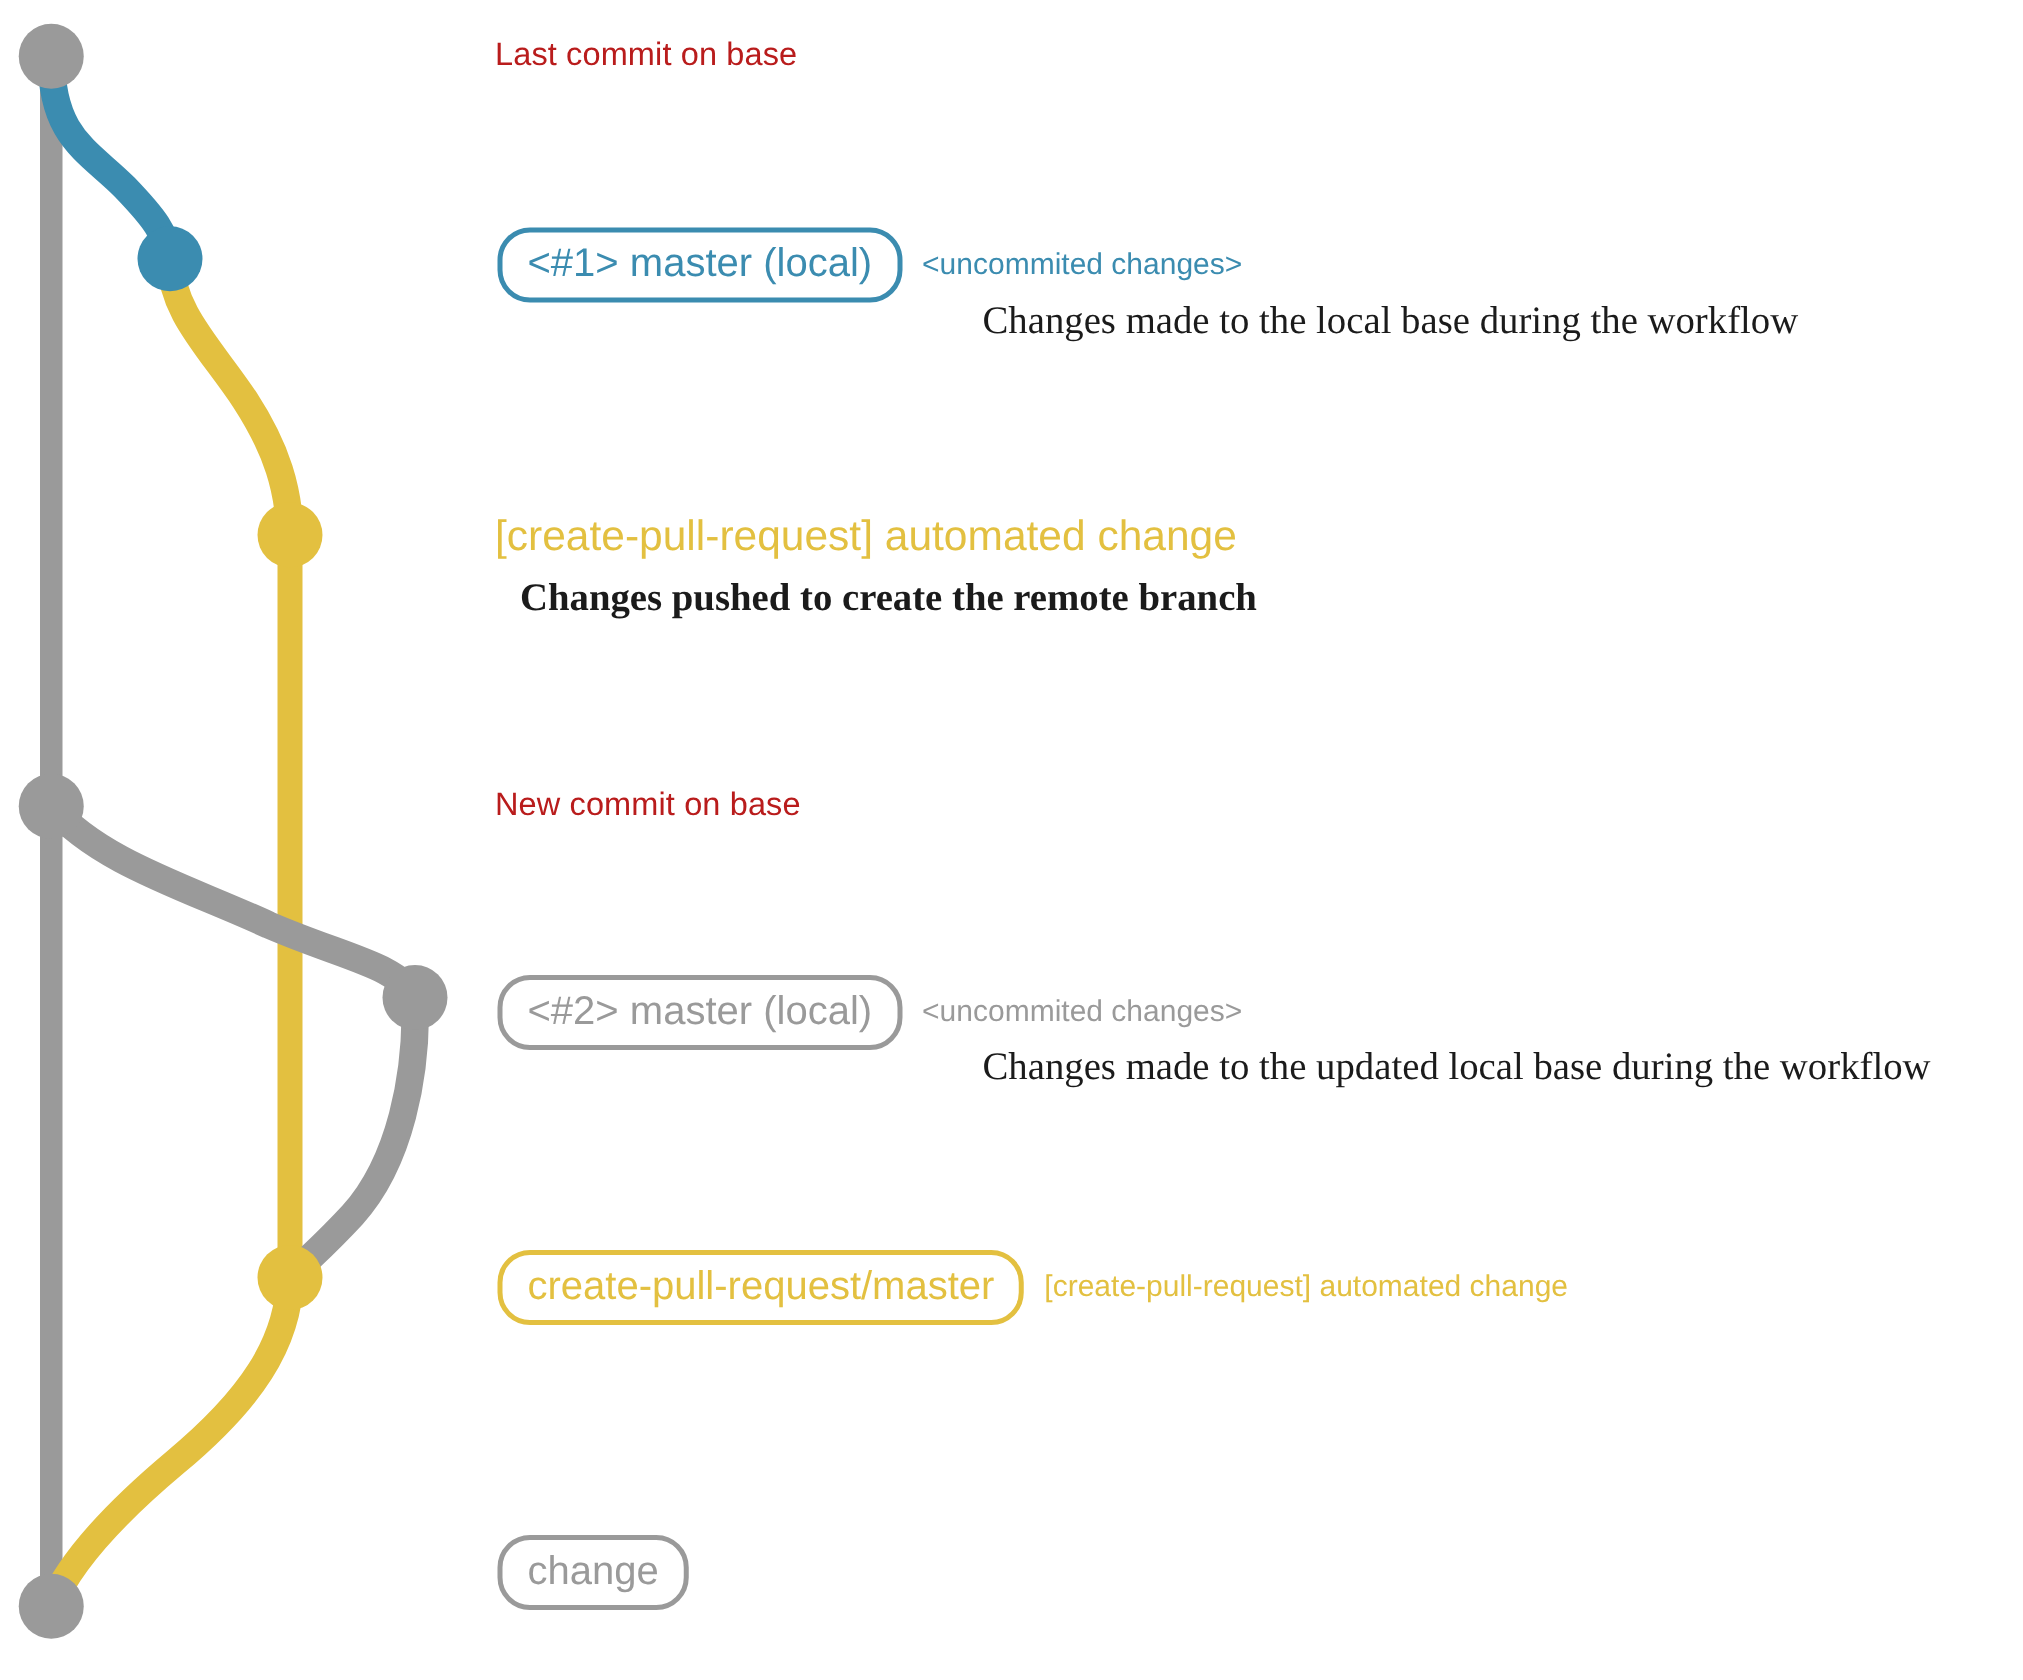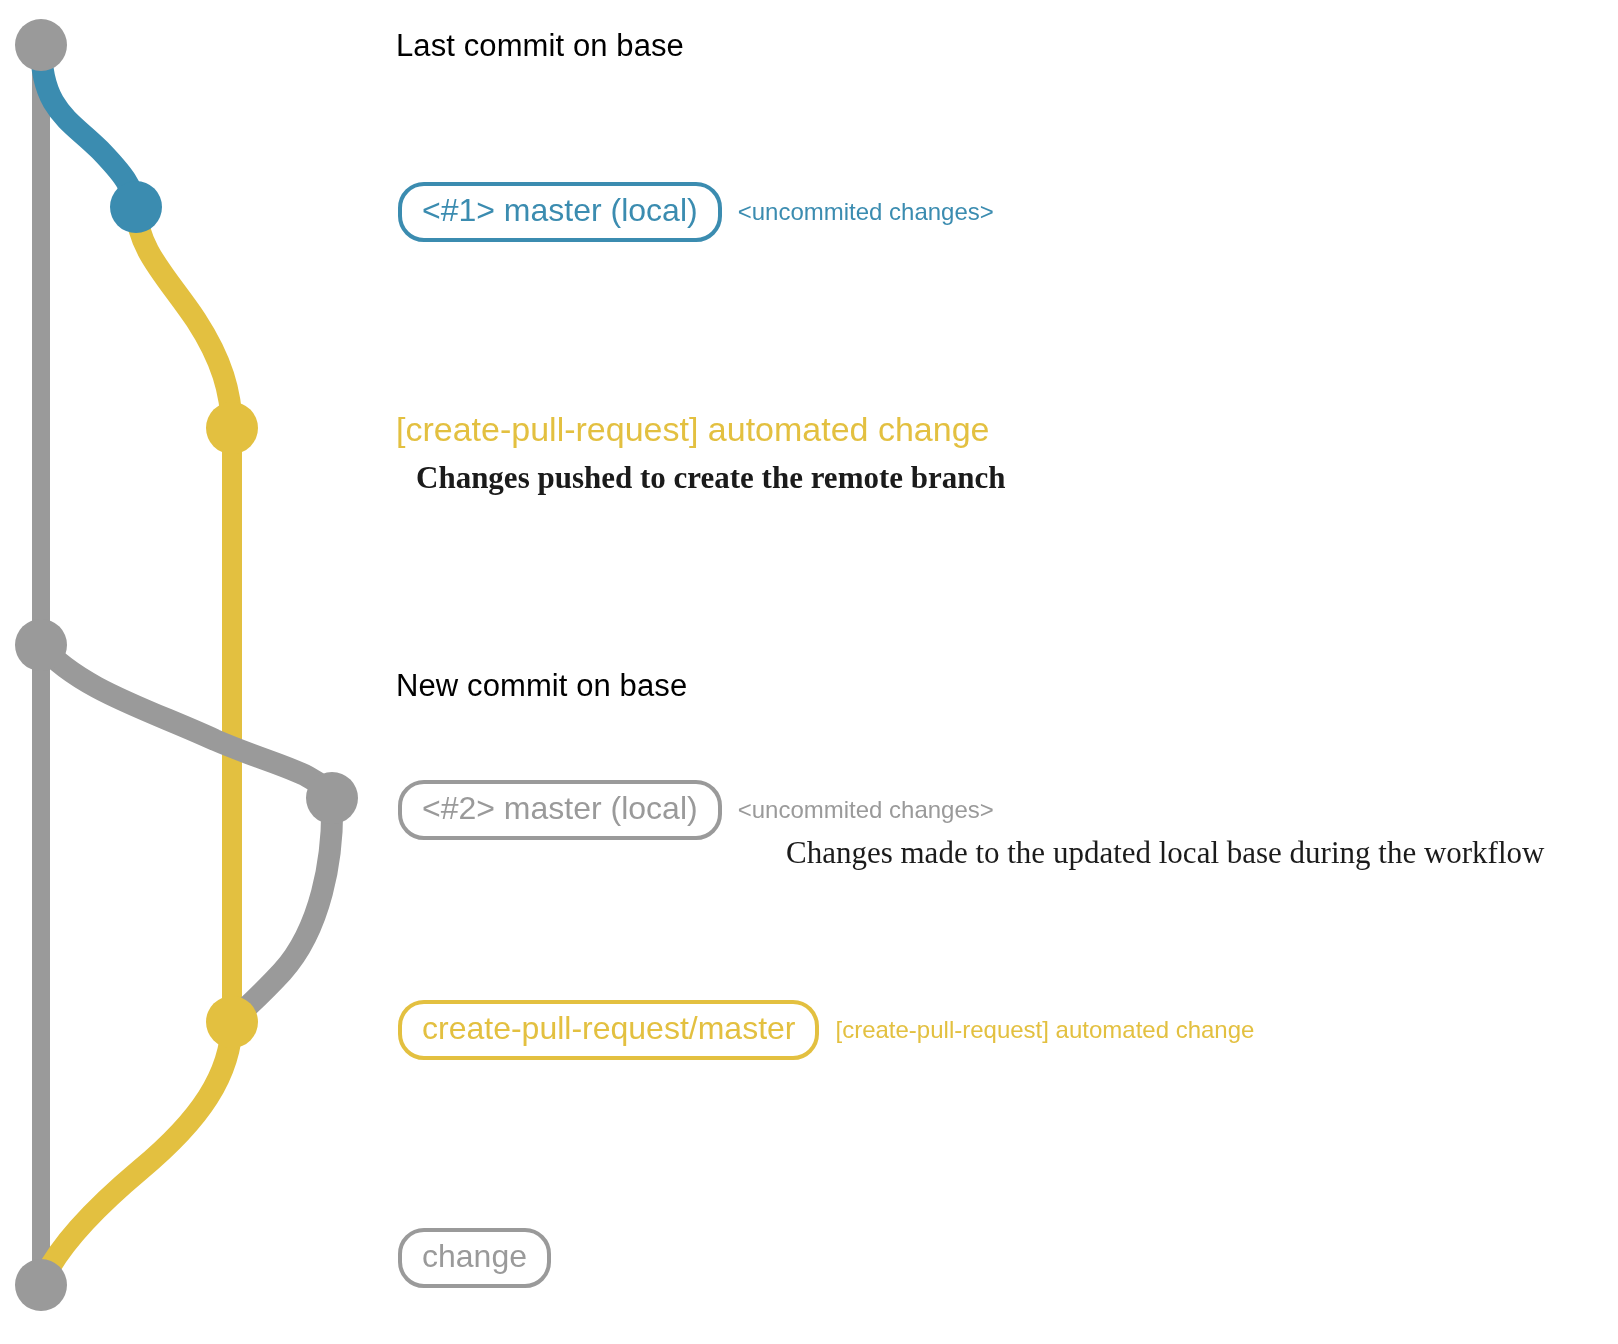--- a/index.html
+++ b/index.html
@@ -38,23 +38,23 @@
   .row {
     position: absolute;
     display: flex;
     align-items: center;
     white-space: nowrap;
   }
 
   
   .caption {
     font-family: "Liberation Sans", sans-serif;
-    font-size: 31px;
+    font-size: 26px;
     font-weight: 400;
-    color: #000000;
+    color: #b91c1c;
     letter-spacing: 0.1px;
     white-space: nowrap;
   }
 
   
   .pill {
     display: inline-flex;
     align-items: center;
     justify-content: center;
     box-sizing: border-box;
@@ -135,27 +135,28 @@
   <div class="layer-text">
 
     <div class="row" style="left:396px; top:28px;">
       <span class="caption">Last commit on base</span>
     </div>
 
     <div class="row" style="left:398px; top:182px;">
       <span class="pill blue">&lt;#1&gt; master (local)</span>
       <span class="subject blue">&lt;uncommited changes&gt;</span>
     </div>
+    <div class="note" style="left:786px; top:238px;">Changes made to the local base during the workflow</div>
 
     <div class="row" style="left:396px; top:410px;">
       <span class="subject-solo">[create-pull-request] automated change</span>
     </div>
     <div class="note" style="left:416px; top:460px;font-weight:bold;">Changes pushed to create the remote branch</div>
 
-    <div class="row" style="left:396px; top:628px;margin-top:40px;">
+    <div class="row" style="left:396px; top:628px;">
       <span class="caption">New commit on base</span>
     </div>
 
     <div class="row" style="left:398px; top:780px;">
       <span class="pill gray">&lt;#2&gt; master (local)</span>
       <span class="subject gray">&lt;uncommited changes&gt;</span>
     </div>
     <div class="note" style="left:786px; top:835px;">Changes made to the updated local base during the workflow</div>
 
     <div class="row" style="left:398px; top:1000px;">

